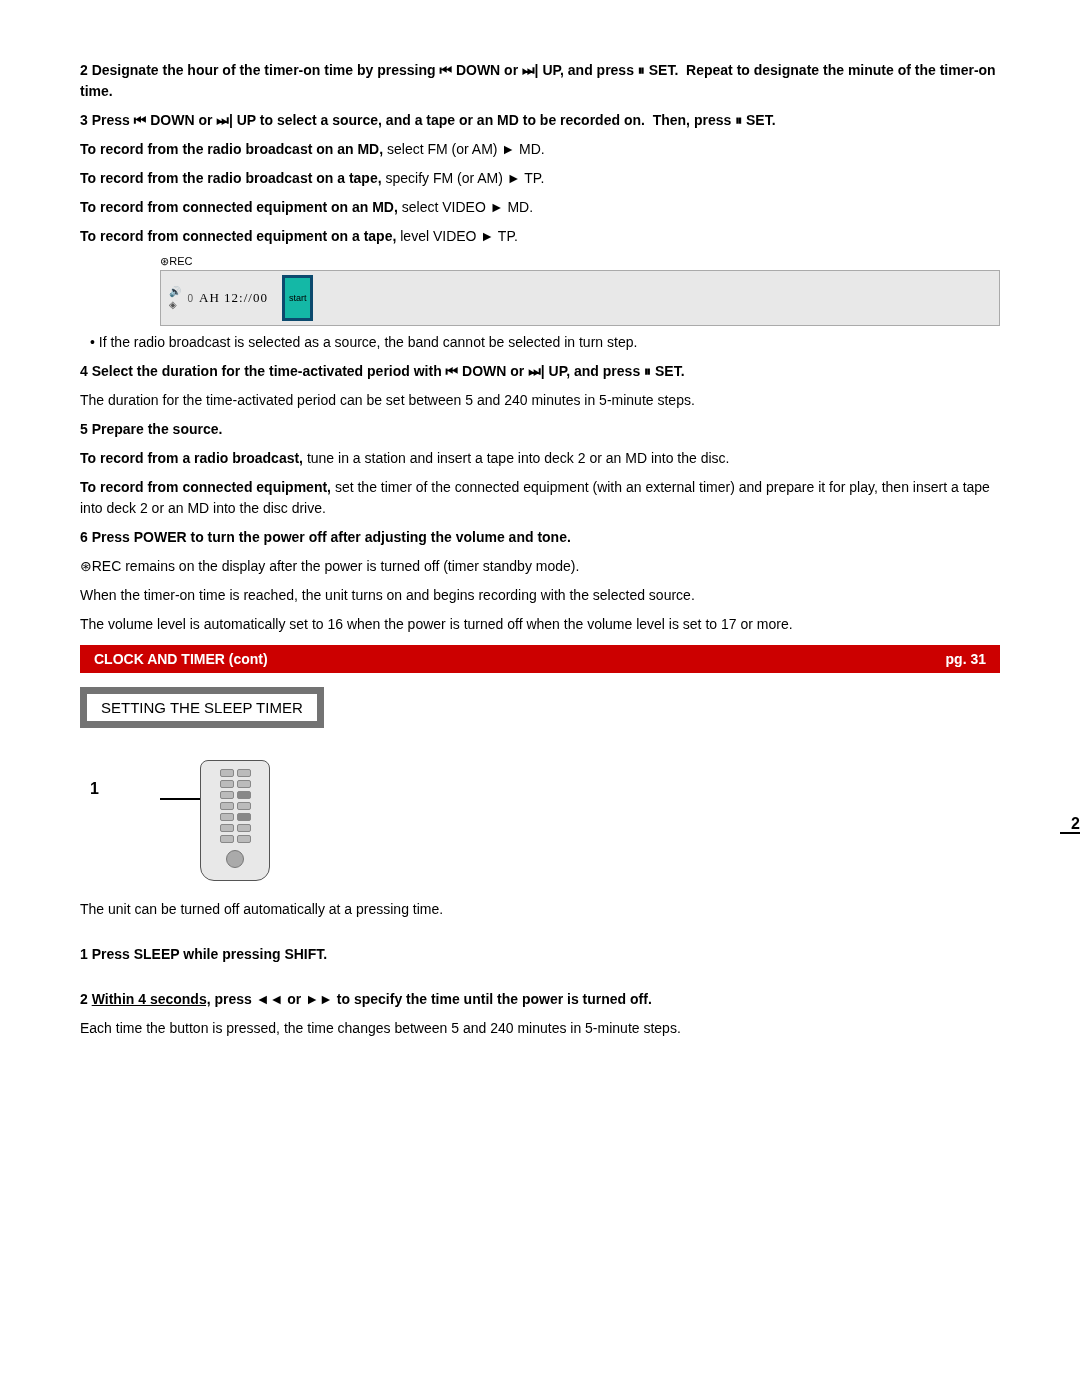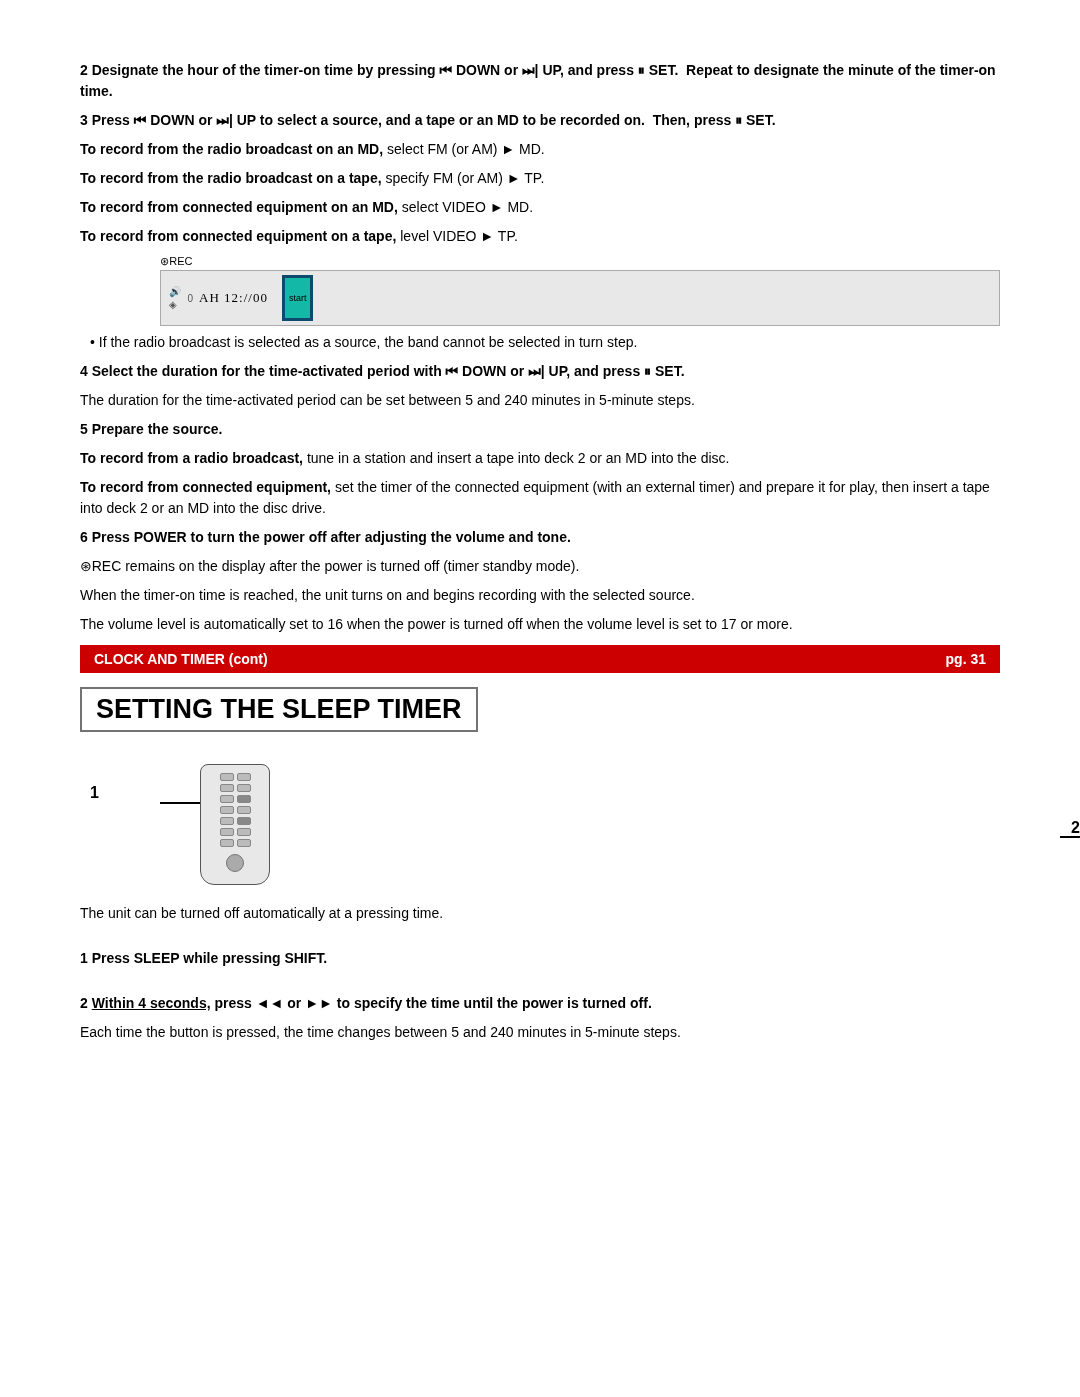--- a/index.html
+++ b/index.html
@@ -32,25 +32,25 @@
       font-weight: bold;
       padding: 6px 14px;
       display: flex;
       justify-content: space-between;
       align-items: center;
       margin-bottom: 14px;
       margin-top: 10px;
     }
 
     .section-header-box {
-      border: 2px solid #737373;
+      border: 7px solid #737373;
       display: inline-block;
       padding: 5px 14px;
-      font-size: 27px;
-      font-weight: bold;
+      font-size: 15px;
+      font-weight: normal;
       margin-bottom: 14px;
     }
 
     .bullet { margin-left: 10px; margin-bottom: 8px; }
 
     .device-diagram {
       display: flex;
       align-items: center;
       margin: 18px 0 18px 60px;
       position: relative;

